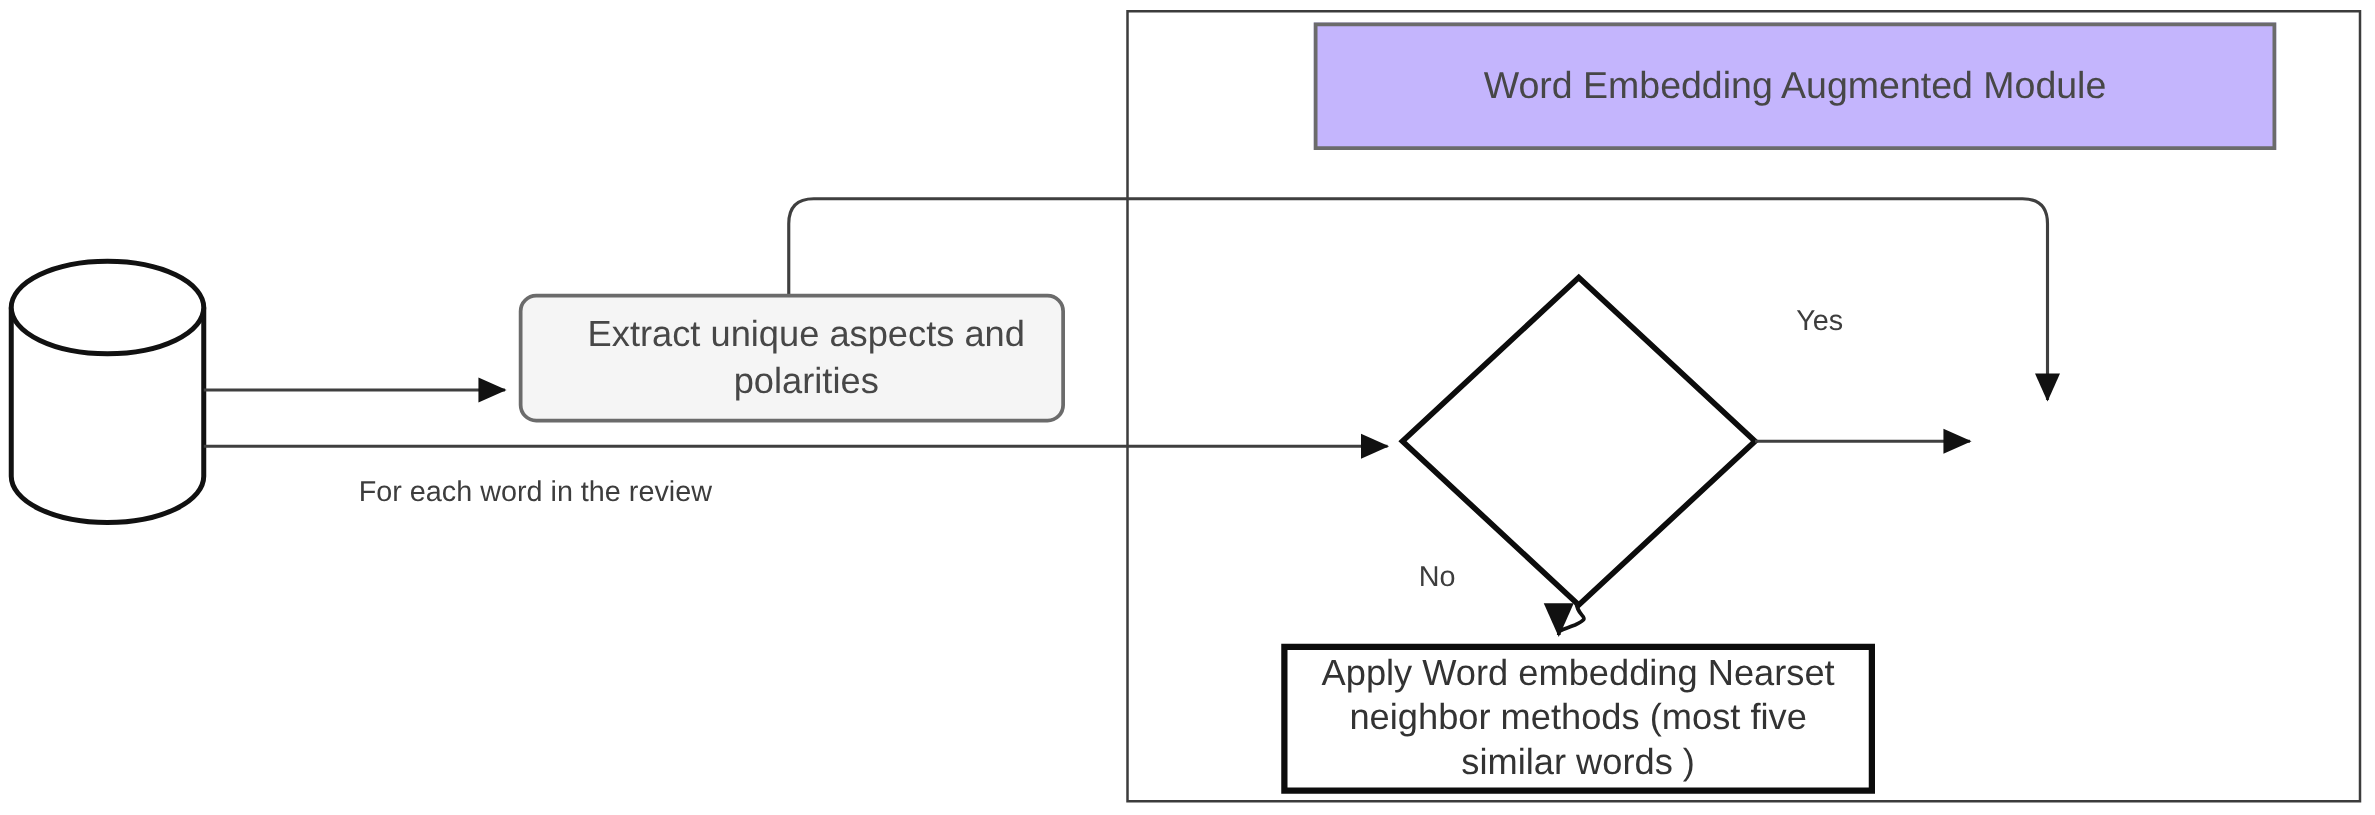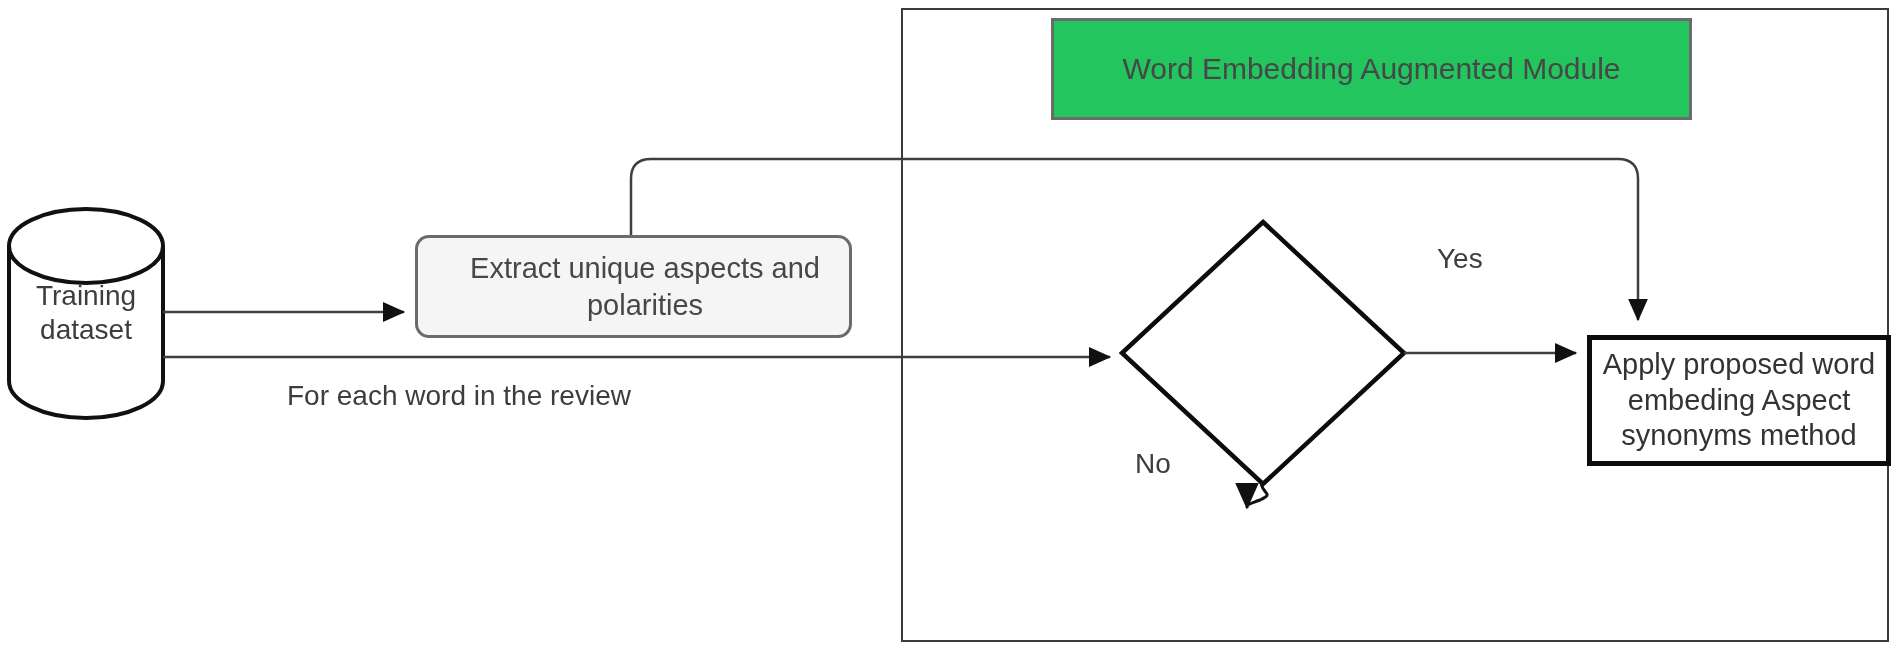--- a/index.html
+++ b/index.html
@@ -25,22 +25,22 @@
     position: absolute;
     box-sizing: border-box;
     display: flex;
     align-items: center;
     justify-content: center;
     text-align: center;
   }
   .node .label { white-space: pre-line; }
   .title-box {
     left: 1051px; top: 18px;
-    width: 641px; height: 102px;
-    background: #22c55e;
+    width: 770px; height: 102px;
+    background: #c4b5fd;
     border: 3px solid #6b6b6b;
     font-size: 30px;
     color: #474747;
   }
   .extract-box {
     left: 415px; top: 235px;
     width: 437px; height: 103px;
     background: #f5f5f5;
     border: 3px solid #6b6b6b;
     border-radius: 14px;
@@ -72,21 +72,21 @@
     left: 1133px; top: 298px;
     width: 260px;
     font-size: 25px;
     line-height: 35px;
     text-align: center;
     white-space: pre-line;
     color: #3d3d3d;
   }
   .edge-label {
     position: absolute;
-    font-size: 28px;
+    font-size: 23px;
     color: #3d3d3d;
     white-space: pre-line;
   }
   .training-label { left: 6px; top: 279px; width: 160px; text-align: center; line-height: 34px; }
   .foreach-label  { left: 287px; top: 380px; text-align: center; }
   .yes-label      { left: 1437px; top: 243px; }
   .no-label       { left: 1135px; top: 448px; }
 </style>
 </head>
 <body>
@@ -122,28 +122,26 @@
 
   <div class="node title-box">
     <div class="label">Word Embedding Augmented Module</div>
   </div>
 
   <div class="node extract-box">
     <div class="label">Extract unique aspects and
 polarities</div>
   </div>
 
-  <div class="node synonyms-box">
-    <div class="label">Apply proposed word
-embeding Aspect
-synonyms method</div>
+
+  <div class="node nearest-box">
+    <div class="label">Apply Word embedding Nearset
+neighbor methods (most five
+similar words )</div>
   </div>
 
 
-
-  <div class="edge-label training-label">Training
-dataset</div>
 
   <div class="edge-label foreach-label">For each word in the review</div>
   <div class="edge-label yes-label">Yes</div>
   <div class="edge-label no-label">No</div>
 
 </div>
 
 </body></html>

